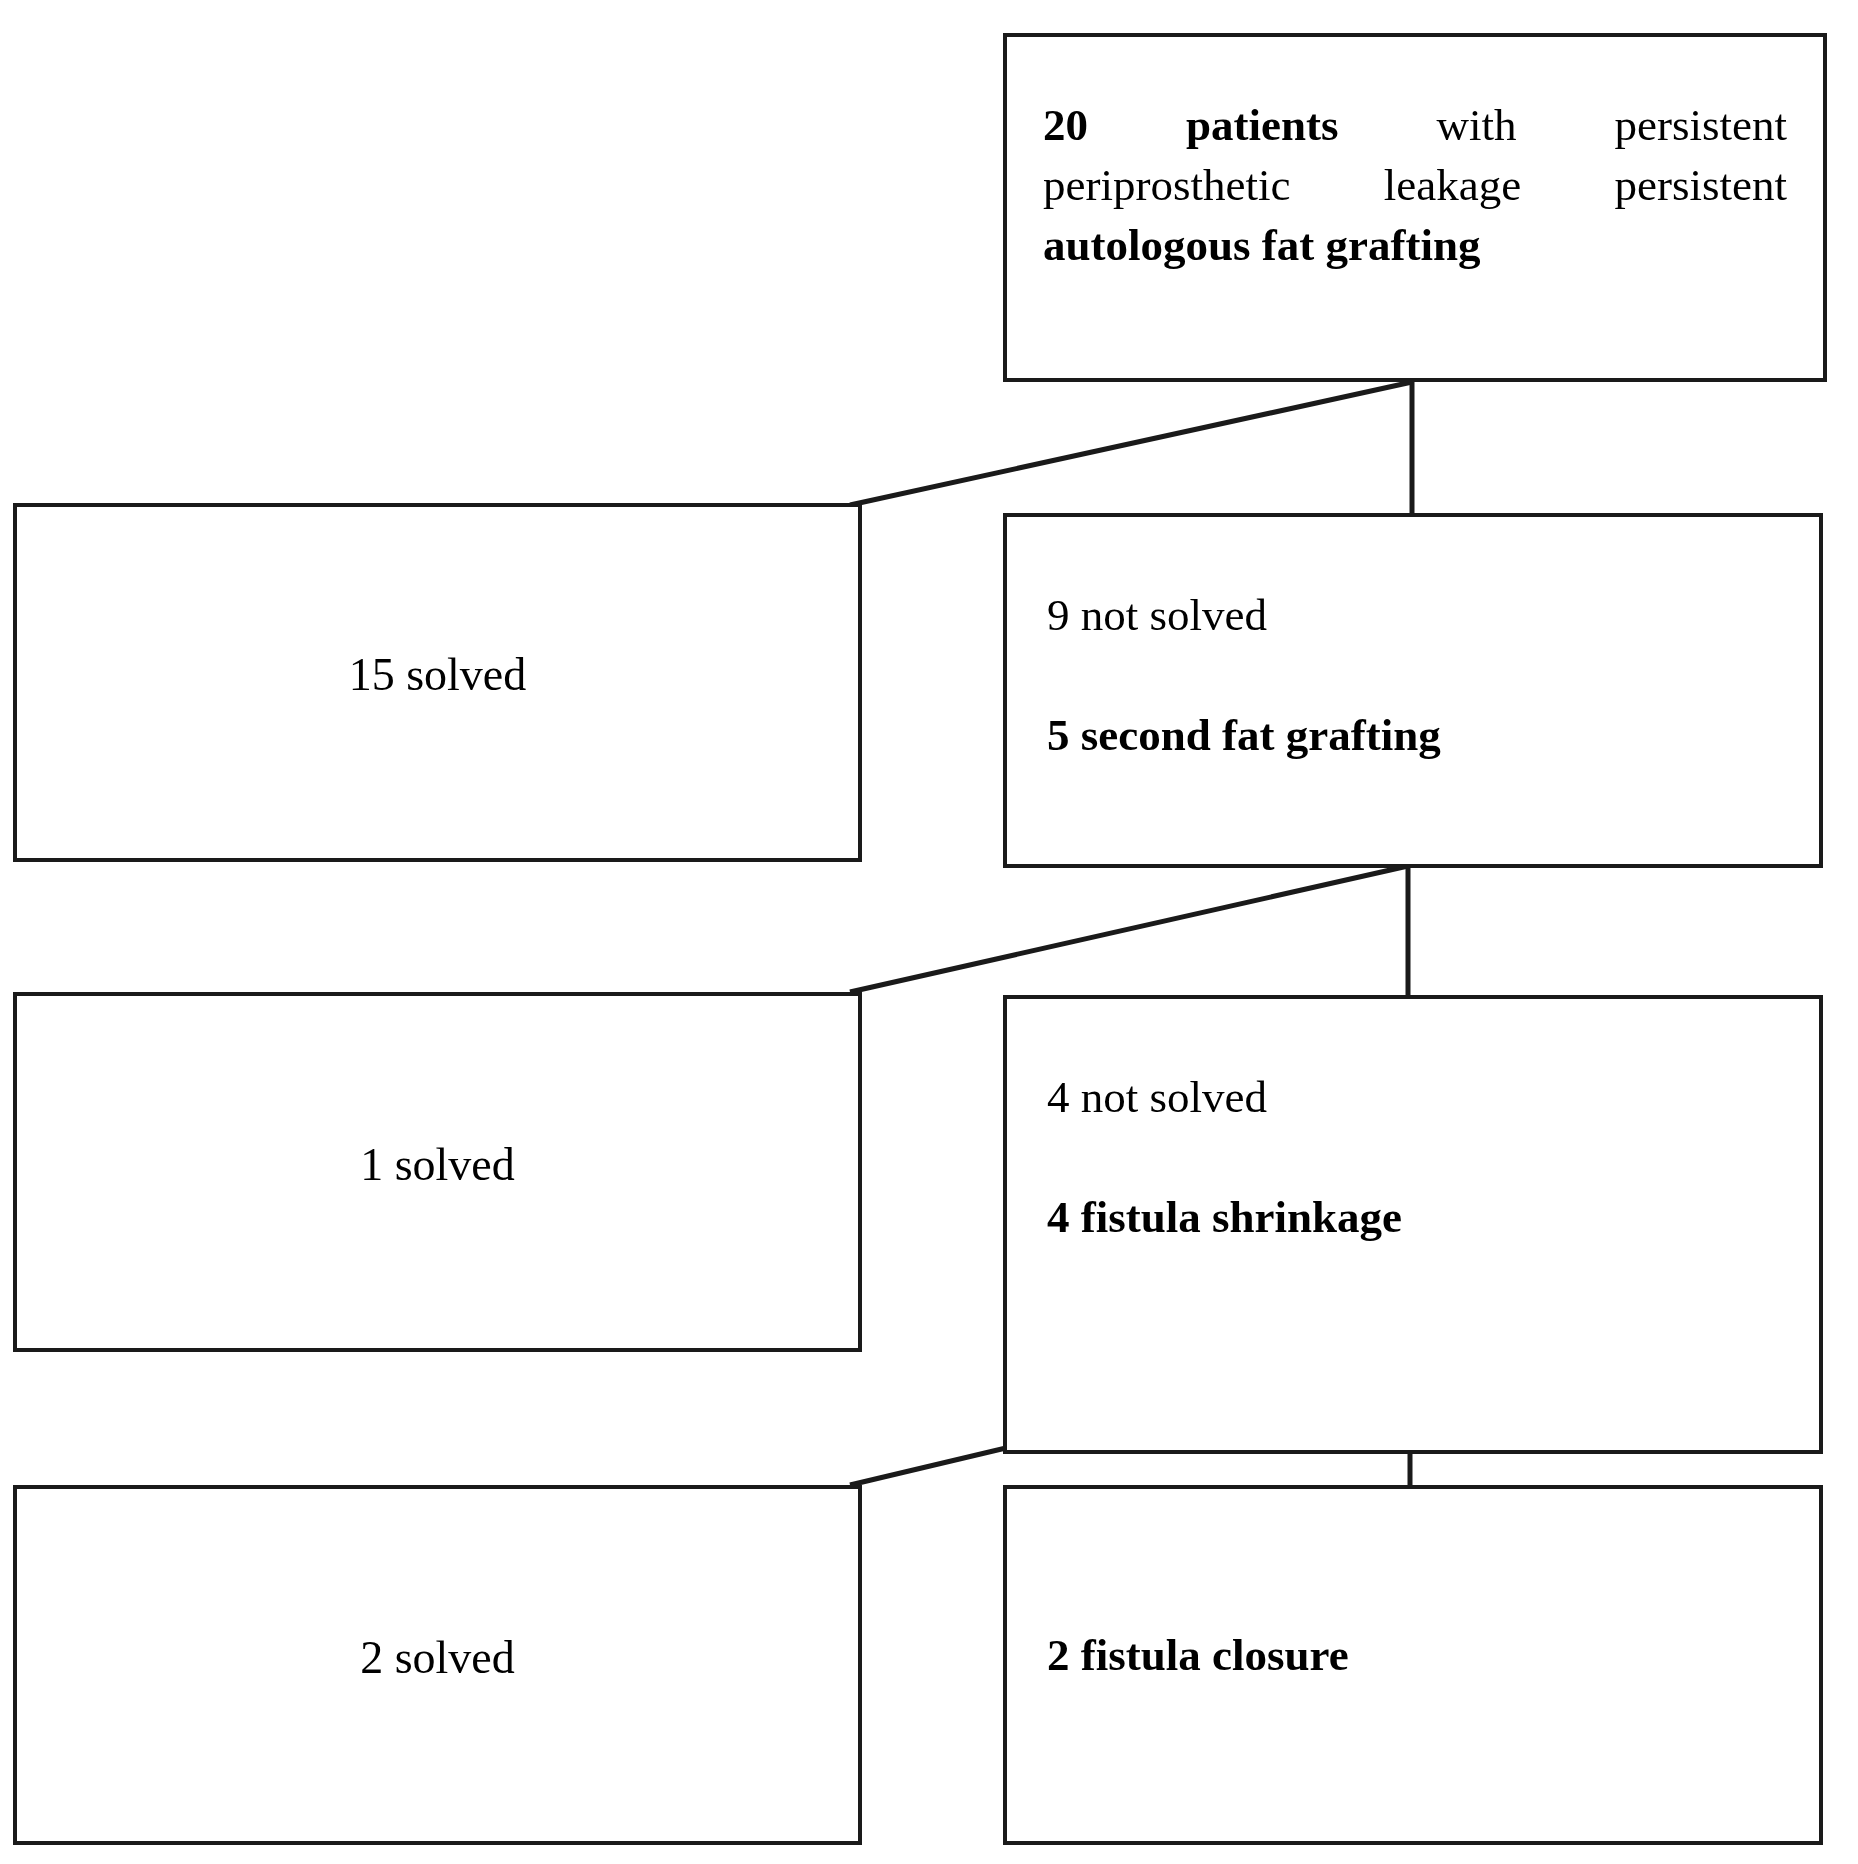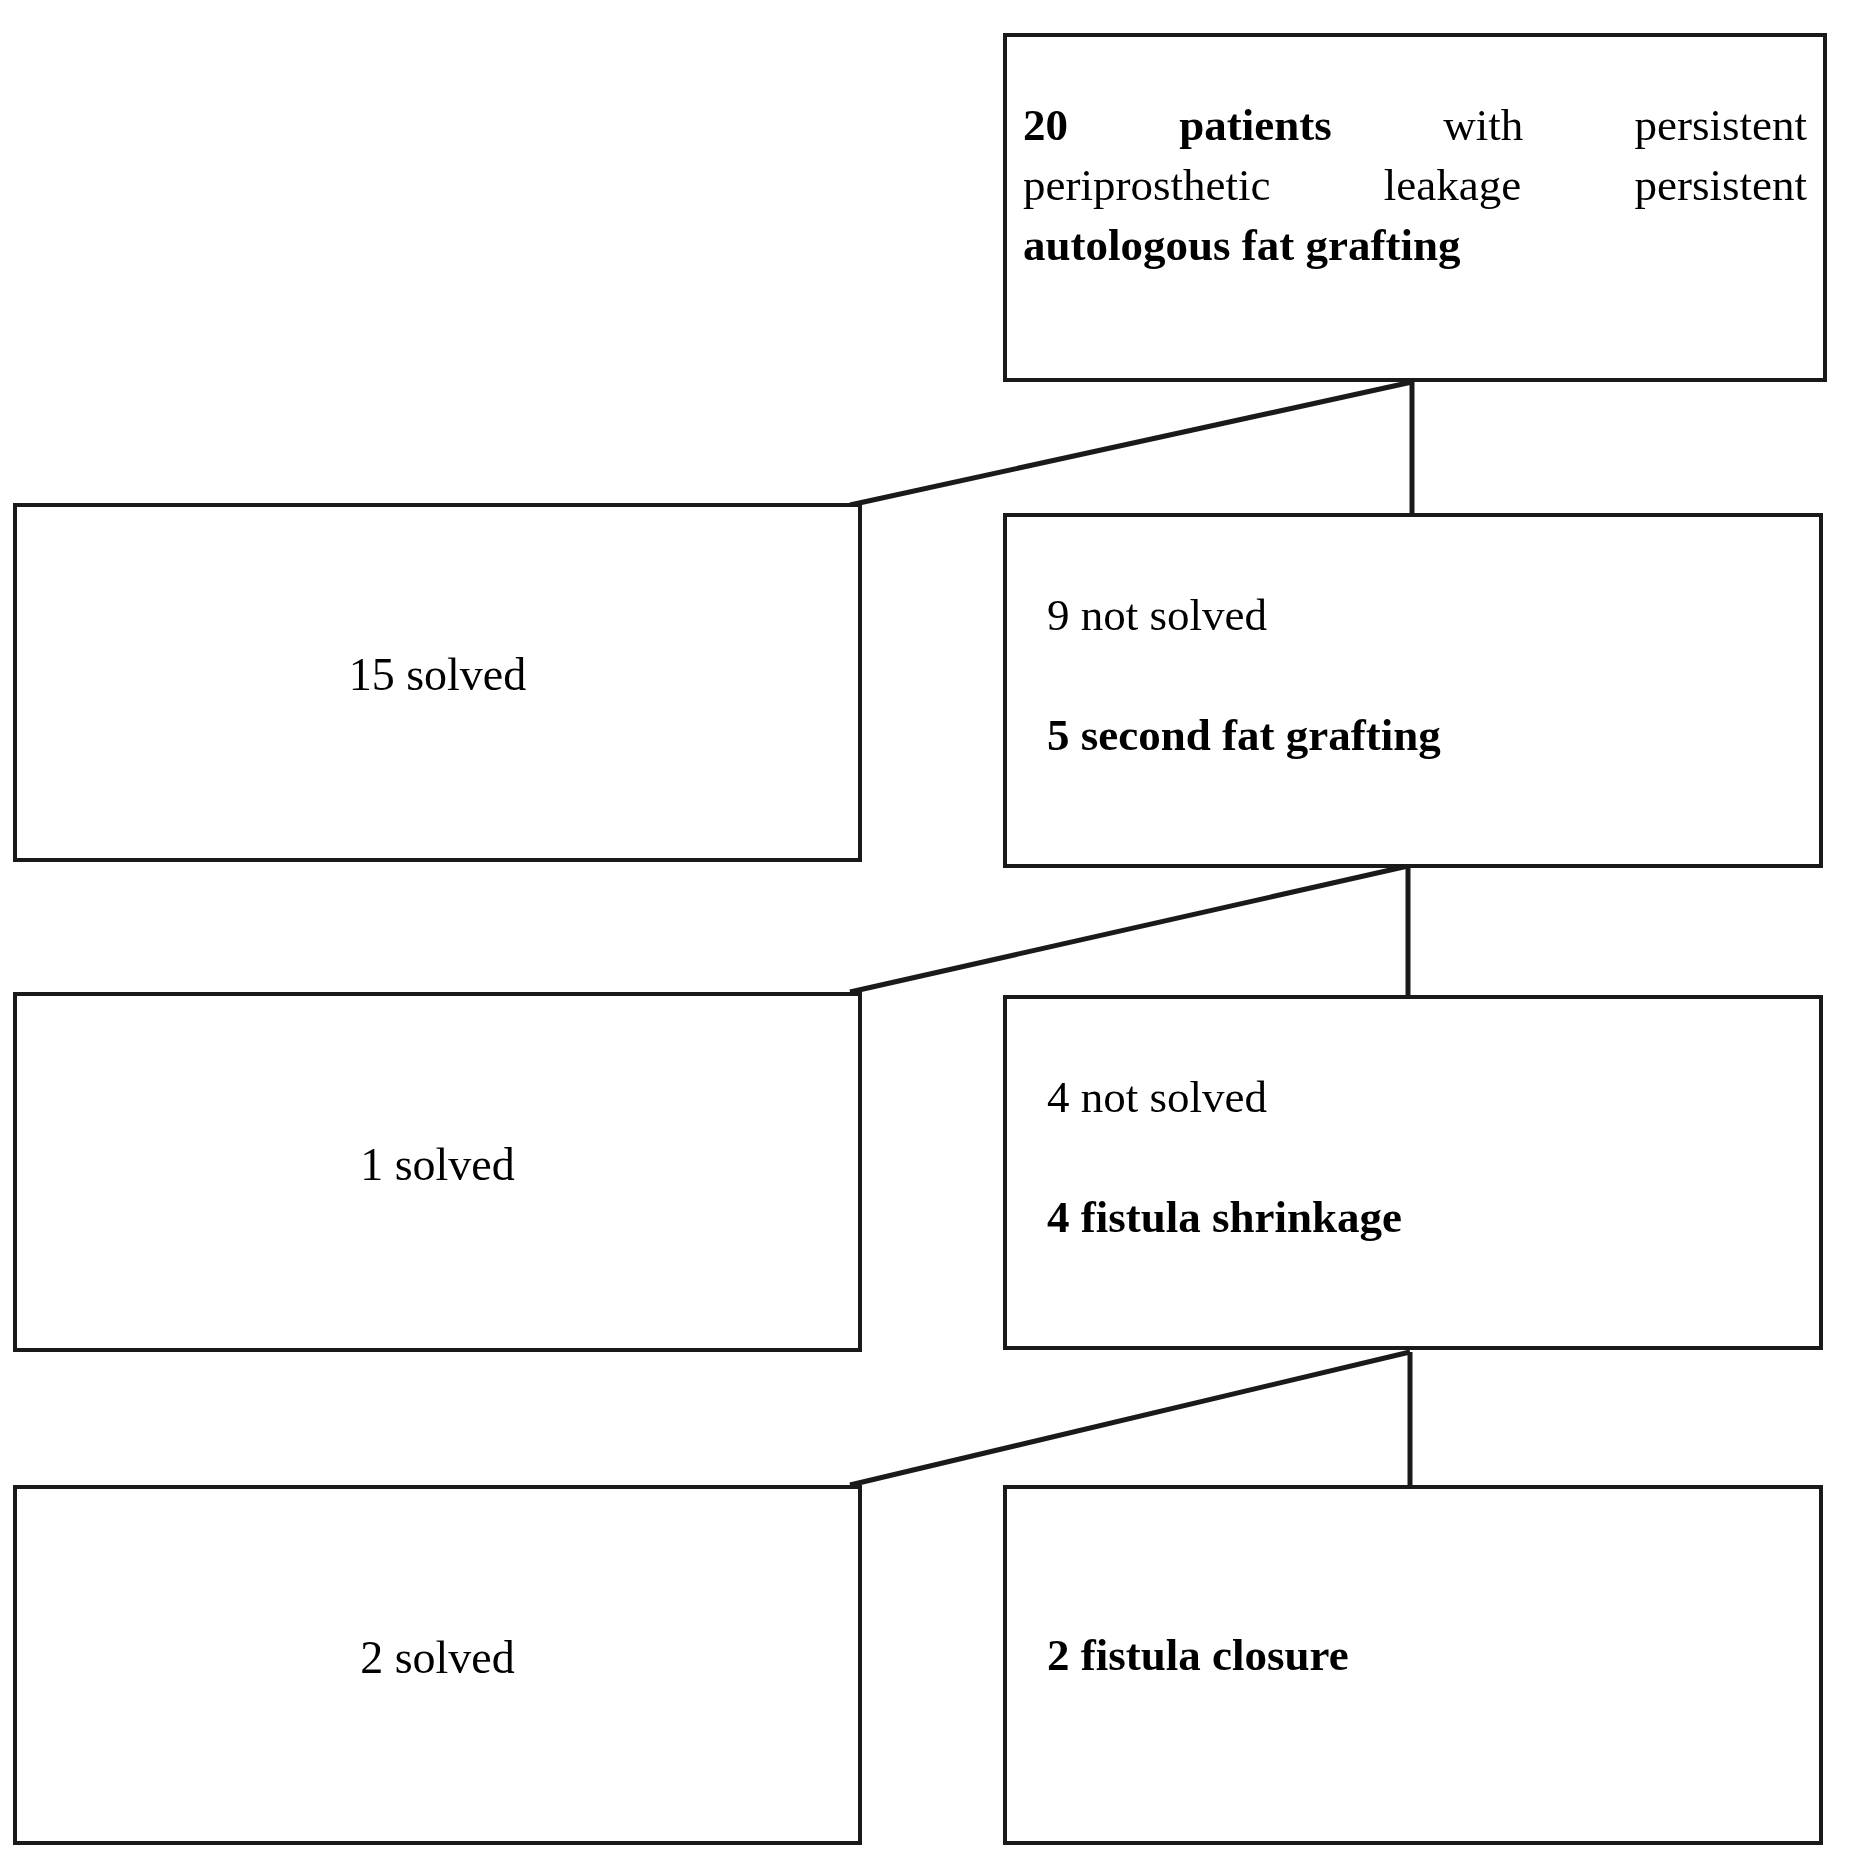--- a/index.html
+++ b/index.html
@@ -32,21 +32,21 @@
   }
   
   #box-root {
     left: 1003px;
     top: 33px;
     width: 824px;
     height: 349px;
   }
   #box-root .box-inner {
     top: 58px;
-    padding: 0 16px;
+    padding: 0 36px;
   }
   .just-line {
     font-size: 45px;
     line-height: 60px;
     text-align: justify;
     text-align-last: justify;
     white-space: nowrap;
   }
   .just-line.last {
     text-align-last: left;
@@ -87,21 +87,21 @@
     line-height: 52px;
   }
   .next-line {
     font-size: 45px;
     line-height: 52px;
     font-weight: bold;
     margin-top: 68px;
   }
   #box-notsolved-1 { top: 513px;  height: 355px; }
   #box-notsolved-1 .box-inner { top: 72px; }
-  #box-notsolved-2 { top: 995px;  height: 355px; }
+  #box-notsolved-2 { top: 995px;  height: 459px; }
   #box-notsolved-2 .box-inner { top: 72px; }
   #box-notsolved-3 { top: 1485px; height: 360px; }
   #box-notsolved-3 .box-inner { top: 72px; }
 
   
   #connectors {
     position: absolute;
     left: 0;
     top: 0;
     width: 1858px;

